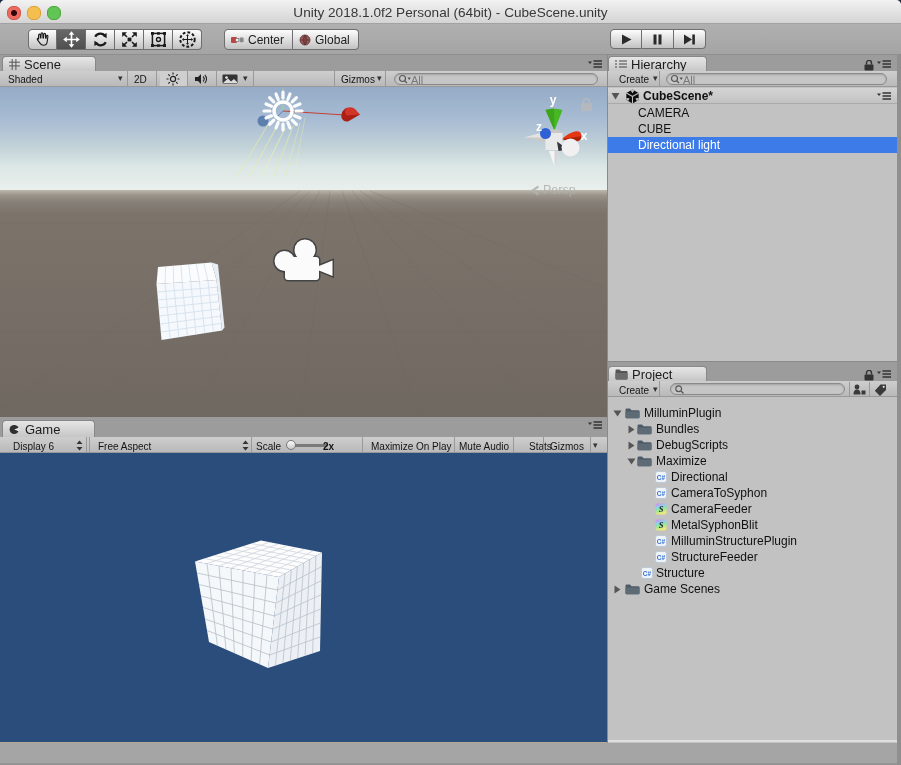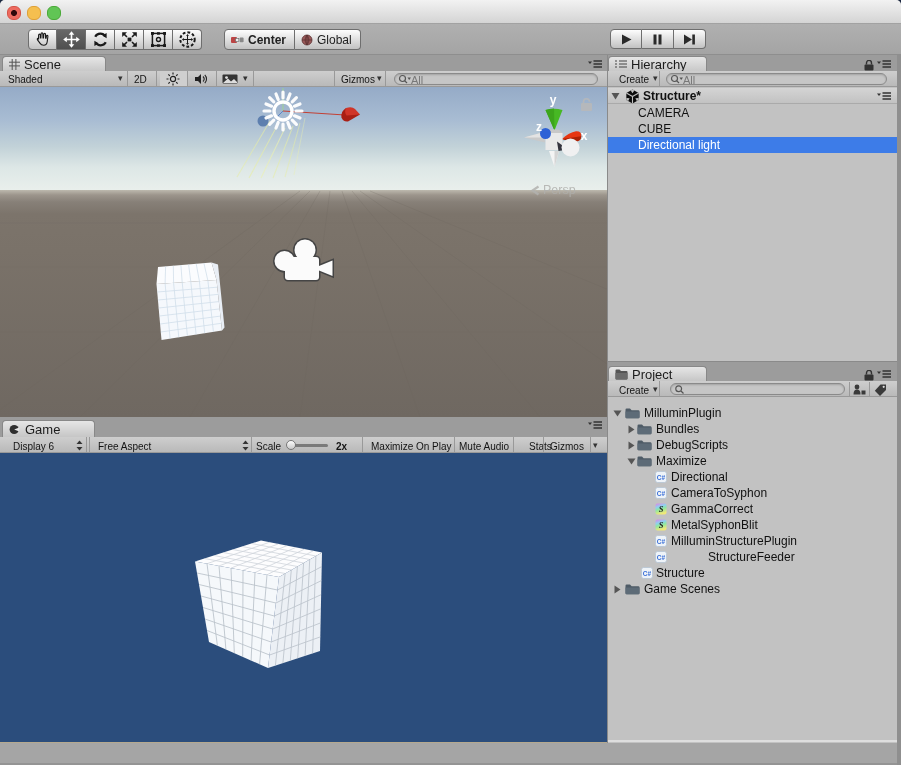--- a/index.html
+++ b/index.html
@@ -30,20 +30,21 @@
 .pill{box-sizing:border-box;border:1px solid #8a8a8a;border-radius:8px;background:#c9c9c9;box-shadow:inset 0 1px 2px rgba(0,0,0,.18);}
 .row{font-size:12px;color:#111;height:16px;line-height:16px;white-space:nowrap;}
 </style></head>
 <body>
 <div class="win">
 
 <div class="a titlebar"></div>
 <div class="a tl" style="left:7px;background:radial-gradient(circle at 50% 50%,#30070a 0 2.7px,#ed6a5f 3.2px);border:0.5px solid #d55347;"></div>
 <div class="a tl" style="left:27px;background:#f5bf4f;border:0.5px solid #dfa036;"></div>
 <div class="a tl" style="left:47px;background:#61c555;border:0.5px solid #4aa938;"></div>
+<div class="a title">Unity 2018.1.0f2 Personal (64bit) - CubeScene.unity</div>
 
 <div class="a maintb"></div>
 <div class="a btngrp" style="left:28px;" id="toolbtns">
   <div class="tbtn first">
         <svg width="19" height="19" viewBox="0 0 19 19">
           <path d="M5.6 9.5 L5.6 5.2 Q5.6 4.1 6.5 4.1 Q7.3 4.1 7.3 5.2 L7.4 8 L7.9 8 L8.1 3.7 Q8.1 2.7 9 2.7 Q9.8 2.7 9.8 3.7 L10 8 L10.5 8 L10.8 4.2 Q10.8 3.2 11.7 3.2 Q12.5 3.2 12.5 4.2 L12.6 8.3 L13.1 8.3 L13.4 6.2 Q13.5 5.3 14.2 5.4 Q15 5.5 14.9 6.4 L14.2 11.8 Q13.8 15.2 10.7 15.2 Q8.2 15.2 7.1 13.4 L4.5 9.9 Q3.9 9.1 4.6 8.5 Q5.3 8 5.6 9.5 Z" fill="none" stroke="#1a1a1a" stroke-width="1.1"></path>
         </svg>
       </div>
   <div class="tbtn on">
         <svg width="19" height="19" viewBox="0 0 19 19">
@@ -95,21 +96,21 @@
           </g>
           <g stroke="#1a1a1a" stroke-width="1">
             <path d="M9.5 5.2 V13.8 M5.2 9.5 H13.8"></path>
           </g>
           <path d="M9.5 3.9 L10.9 5.9 L8.1 5.9 Z M9.5 15.1 L10.9 13.1 L8.1 13.1 Z M3.9 9.5 L5.9 8.1 L5.9 10.9 Z M15.1 9.5 L13.1 8.1 L13.1 10.9 Z" fill="#1a1a1a"></path>
         </svg>
       </div>
 </div>
 
 <div class="a btngrp" style="left:224px;">
-  <div class="txtbtn first" style="border-left:1px solid #6e6e6e;border-radius:4px 0 0 4px;font-weight:bold;">
+  <div class="txtbtn first" style="border-left:1px solid #6e6e6e;border-radius:4px 0 0 4px;">
     <svg width="13" height="10" viewBox="0 0 13 10" style="margin-right:4px;">
           <rect x="0" y="2" width="6" height="6" rx="1" fill="#b44"></rect>
           <rect x="4.6" y="3.4" width="3.2" height="3.2" fill="#eee" stroke="#666" stroke-width="0.6"></rect>
           <rect x="8.6" y="2.6" width="4" height="4.6" rx="0.8" fill="#888"></rect>
         </svg>Center</div>
   <div class="txtbtn" style="border-radius:0 4px 4px 0;">
     <svg width="12" height="12" viewBox="0 0 12 12" style="margin-right:4px;">
           <circle cx="6" cy="6" r="5" fill="#9b5a5a" stroke="#5a3030" stroke-width="0.8"></circle>
           <path d="M1 6 H11 M6 1 A7.4 7.4 0 0 0 6 11 M6 1 A7.4 7.4 0 0 1 6 11 M6 1 A3 7 0 0 0 6 11 M6 1 A3 7 0 0 1 6 11" fill="none" stroke="#5a3030" stroke-width="0.7"></path>
         </svg>Global</div>
@@ -128,21 +129,21 @@
       </div>
   <div class="tbtn last" style="width:32px;height:20px;">
         <svg width="13" height="11" viewBox="0 0 13 11">
           <path d="M1 0.5 L9 5.5 L1 10.5 Z" fill="#2a2a2a"></path>
           <rect x="9.3" y="0.5" width="2.6" height="10" fill="#2a2a2a"></rect>
         </svg>
       </div>
 </div>
 
 <div class="a tabstrip" style="left:0;top:55px;width:607px;height:16px;"></div>
-<div class="a tab" style="left:2px;top:56px;width:104px;height:16px;">
+<div class="a tab" style="left:2px;top:56px;width:94px;height:16px;">
   <svg width="11" height="11" viewBox="0 0 11 11" style="margin-right:4px;">
         <g stroke="#555" stroke-width="1" fill="none">
           <path d="M3.2 0 V11 M6.9 0 V11 M0 3.2 H11 M0 6.9 H11"></path>
         </g>
       </svg>Scene</div>
 <div class="a paneltb" style="left:0;top:71px;width:607px;height:16px;"></div>
 <div class="a dd" style="left:8px;top:74px;">Shaded</div>
 <div class="a" style="left:118px;top:73px;font-size:9px;color:#333;">▾</div>
 <div class="a" style="left:127px;top:71px;width:1px;height:15px;background:#999;"></div>
 <div class="a dd" style="left:134px;top:74px;">2D</div>
@@ -324,21 +325,21 @@
 <div class="a" style="left:242px;top:440px;">
       <svg width="7" height="11" viewBox="0 0 7 11">
         <path d="M3.5 0.5 L6.5 4 L0.5 4 Z" fill="#333"></path>
         <path d="M3.5 10.5 L6.5 7 L0.5 7 Z" fill="#333"></path>
       </svg>
     </div>
 <div class="a" style="left:251px;top:437px;width:1px;height:16px;background:#999;"></div>
 <div class="a dd" style="left:256px;top:441px;">Scale</div>
 <div class="a" style="left:291px;top:443.5px;width:37px;height:3.5px;background:#7a7a7a;border-radius:2px;"></div>
 <div class="a" style="left:286px;top:440px;width:10px;height:10px;border-radius:6px;background:linear-gradient(#fdfdfd,#c8c8c8);border:1px solid #777;box-sizing:border-box;"></div>
-<div class="a dd" style="left:336px;top:441px;font-weight:bold;">2x</div>
+<div class="a dd" style="left:323px;top:441px;font-weight:bold;">2x</div>
 <div class="a" style="left:362px;top:437px;width:1px;height:16px;background:#999;"></div>
 <div class="a dd" style="left:371px;top:441px;">Maximize On Play</div>
 <div class="a" style="left:454px;top:437px;width:1px;height:16px;background:#999;"></div>
 <div class="a dd" style="left:459px;top:441px;">Mute Audio</div>
 <div class="a" style="left:513px;top:437px;width:1px;height:16px;background:#999;"></div>
 <div class="a dd" style="left:517px;top:441px;margin-left:12px;">Stats</div>
 <div class="a" style="left:543px;top:437px;width:1px;height:16px;background:#999;"></div>
 <div class="a dd" style="left:550px;top:441px;">Gizmos</div>
 <div class="a" style="left:590px;top:437px;width:1px;height:16px;background:#999;"></div>
 <div class="a" style="left:593px;top:440px;font-size:9px;color:#333;">▾</div>
@@ -414,21 +415,21 @@
         <g stroke="#c2c2c2" stroke-width="1.1" fill="none">
           <path d="M7.5 7.5 L1.35 3.95 M7.5 7.5 L13.65 3.95 M7.5 7.5 V14.6"></path>
         </g>
         <g fill="#c2c2c2">
           <path d="M7.5 0.4 L9.3 1.44 L7.5 4.2 L5.7 1.44 Z"></path>
           <path d="M1.35 11.05 V8.9 L4.6 9.3 L3.2 12.12 Z"></path>
           <path d="M13.65 11.05 V8.9 L10.4 9.3 L11.8 12.12 Z"></path>
         </g>
       </svg>
     </div>
-<div class="a row" style="left:643px;top:88px;font-weight:bold;">Structure*</div>
+<div class="a row" style="left:643px;top:88px;font-weight:bold;">CubeScene*</div>
 <div class="a" style="left:877px;top:92px;">
       <svg width="14" height="9" viewBox="0 0 14 9">
         <path d="M0 1.5 L4 1.5 L2 4 Z" fill="#333"></path>
         <g stroke="#333" stroke-width="1.4">
           <path d="M5.5 1 H14 M5.5 4 H14 M5.5 7 H14"></path>
         </g>
       </svg>
     </div>
 <div class="a row" style="left:638px;top:105px;">CAMERA</div>
 <div class="a row" style="left:638px;top:121px;">CUBE</div>
@@ -554,21 +555,21 @@
               <stop offset="0" stop-color="#e080e8"></stop>
               <stop offset="0.35" stop-color="#8fd0f0"></stop>
               <stop offset="0.6" stop-color="#8ee8a0"></stop>
               <stop offset="1" stop-color="#f0e878"></stop>
             </linearGradient>
           </defs>
           <rect x="0.5" y="0.5" width="11" height="11" rx="2" fill="url(#rb501)"></rect>
           <text x="6" y="9.3" font-size="8.5" font-weight="bold" fill="#222" text-anchor="middle" font-family="Liberation Serif" font-style="italic">S</text>
         </svg>
       </div>
-      <div class="a row" style="left:671px;top:501px;">GammaCorrect</div>
+      <div class="a row" style="left:671px;top:501px;">CameraFeeder</div>
       <div class="a" style="left:655px;top:519px;">
         <svg width="12" height="12" viewBox="0 0 12 12">
           <defs>
             <linearGradient id="rb517" x1="0" y1="0" x2="0.3" y2="1">
               <stop offset="0" stop-color="#e080e8"></stop>
               <stop offset="0.35" stop-color="#8fd0f0"></stop>
               <stop offset="0.6" stop-color="#8ee8a0"></stop>
               <stop offset="1" stop-color="#f0e878"></stop>
             </linearGradient>
           </defs>
@@ -583,21 +584,21 @@
           <text x="6" y="8.8" font-size="6.5" font-weight="bold" fill="#3a6fd8" text-anchor="middle" font-family="Liberation Sans">C#</text>
         </svg>
       </div>
       <div class="a row" style="left:671px;top:533px;">MilluminStructurePlugin</div>
       <div class="a" style="left:655px;top:551px;">
         <svg width="12" height="12" viewBox="0 0 12 12">
           <rect x="0.5" y="0.5" width="11" height="11" rx="2" fill="#eef3f8" stroke="#b5c4d4" stroke-width="0.8"></rect>
           <text x="6" y="8.8" font-size="6.5" font-weight="bold" fill="#3a6fd8" text-anchor="middle" font-family="Liberation Sans">C#</text>
         </svg>
       </div>
-      <div class="a row" style="left:671px;top:549px;margin-left:37px;">StructureFeeder</div>
+      <div class="a row" style="left:671px;top:549px;">StructureFeeder</div>
       <div class="a" style="left:641px;top:567px;">
         <svg width="12" height="12" viewBox="0 0 12 12">
           <rect x="0.5" y="0.5" width="11" height="11" rx="2" fill="#eef3f8" stroke="#b5c4d4" stroke-width="0.8"></rect>
           <text x="6" y="8.8" font-size="6.5" font-weight="bold" fill="#3a6fd8" text-anchor="middle" font-family="Liberation Sans">C#</text>
         </svg>
       </div>
       <div class="a row" style="left:656px;top:565px;">Structure</div>
       <div class="a" style="left:614px;top:585px;">
         <svg width="7" height="9" viewBox="0 0 7 9">
           <path d="M0.5 0.5 L6.5 4.5 L0.5 8.5 Z" fill="#555"></path>

